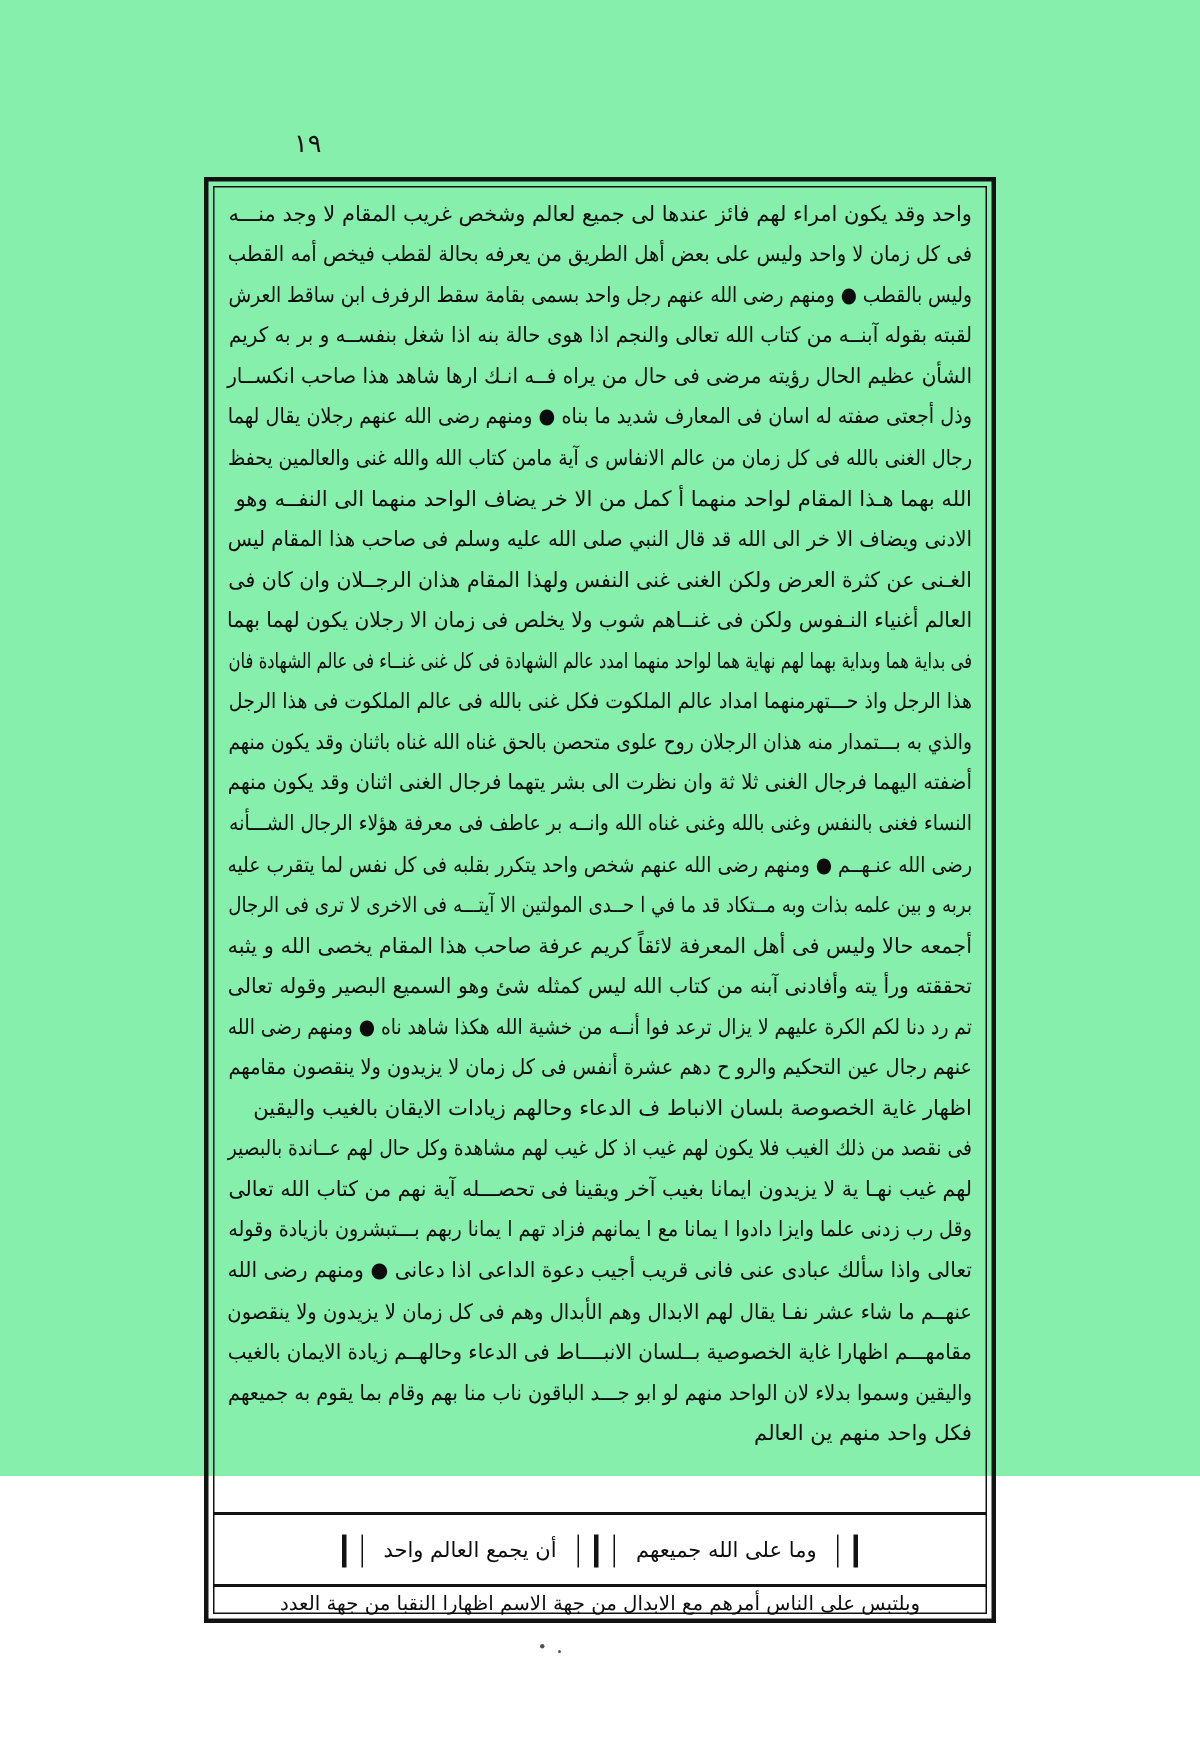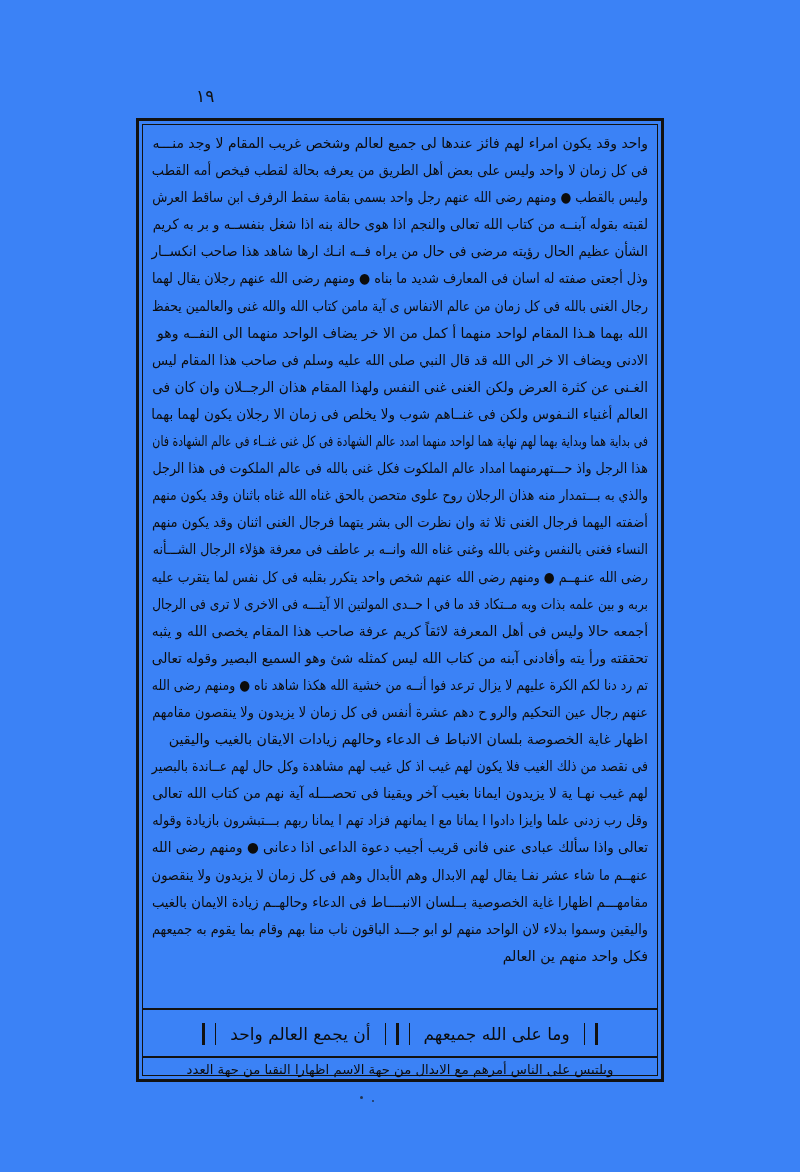--- a/index.html
+++ b/index.html
@@ -9,22 +9,22 @@
   }
   body {
     width: 800px;
     height: 1172px;
     font-family: "DejaVu Sans", sans-serif;
     overflow: hidden;
   }
   .page {
     position: relative;
     width: 800px;
-    height: 1172px;
-    background: #3b82f6;
+    height: 984px;
+    background: #86efac;
   }
   
   .folio {
     position: absolute;
     top: 86px;
     left: 196px;
     font-family: "DejaVu Sans", sans-serif;
     font-size: 17px;
     color: #111;
     direction: rtl;
@@ -104,21 +104,21 @@
     width: 3px;
     height: 22px;
     background: #121212;
     display: inline-block;
   }
   .bar.thin {
     width: 1px;
   }
   .cartouche {
     font-family: "DejaVu Sans", sans-serif;
-    font-size: 17px;
+    font-size: 14px;
     color: #0c0c0c;
     white-space: nowrap;
     padding: 0 4px;
   }
   
   .catchline {
     position: absolute;
     top: 1062px;
     left: 146px;
     width: 508px;

